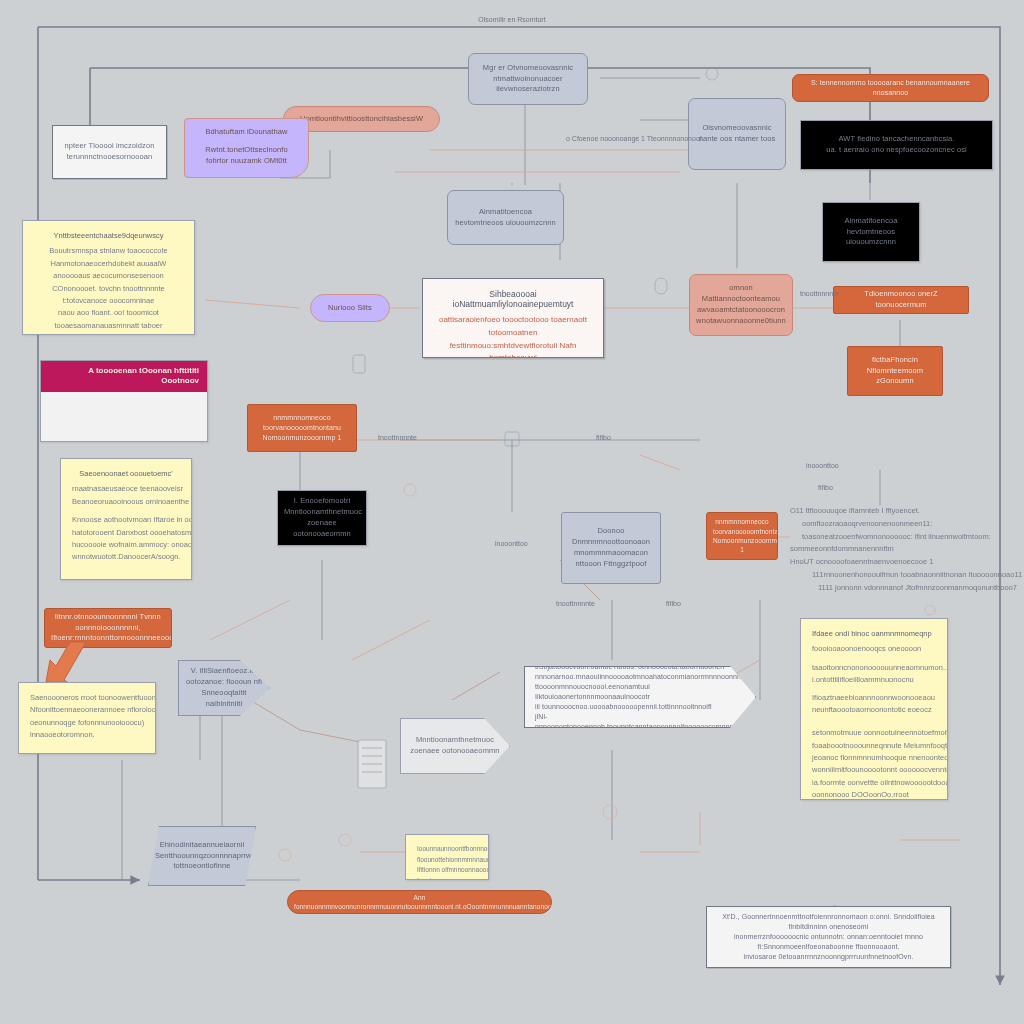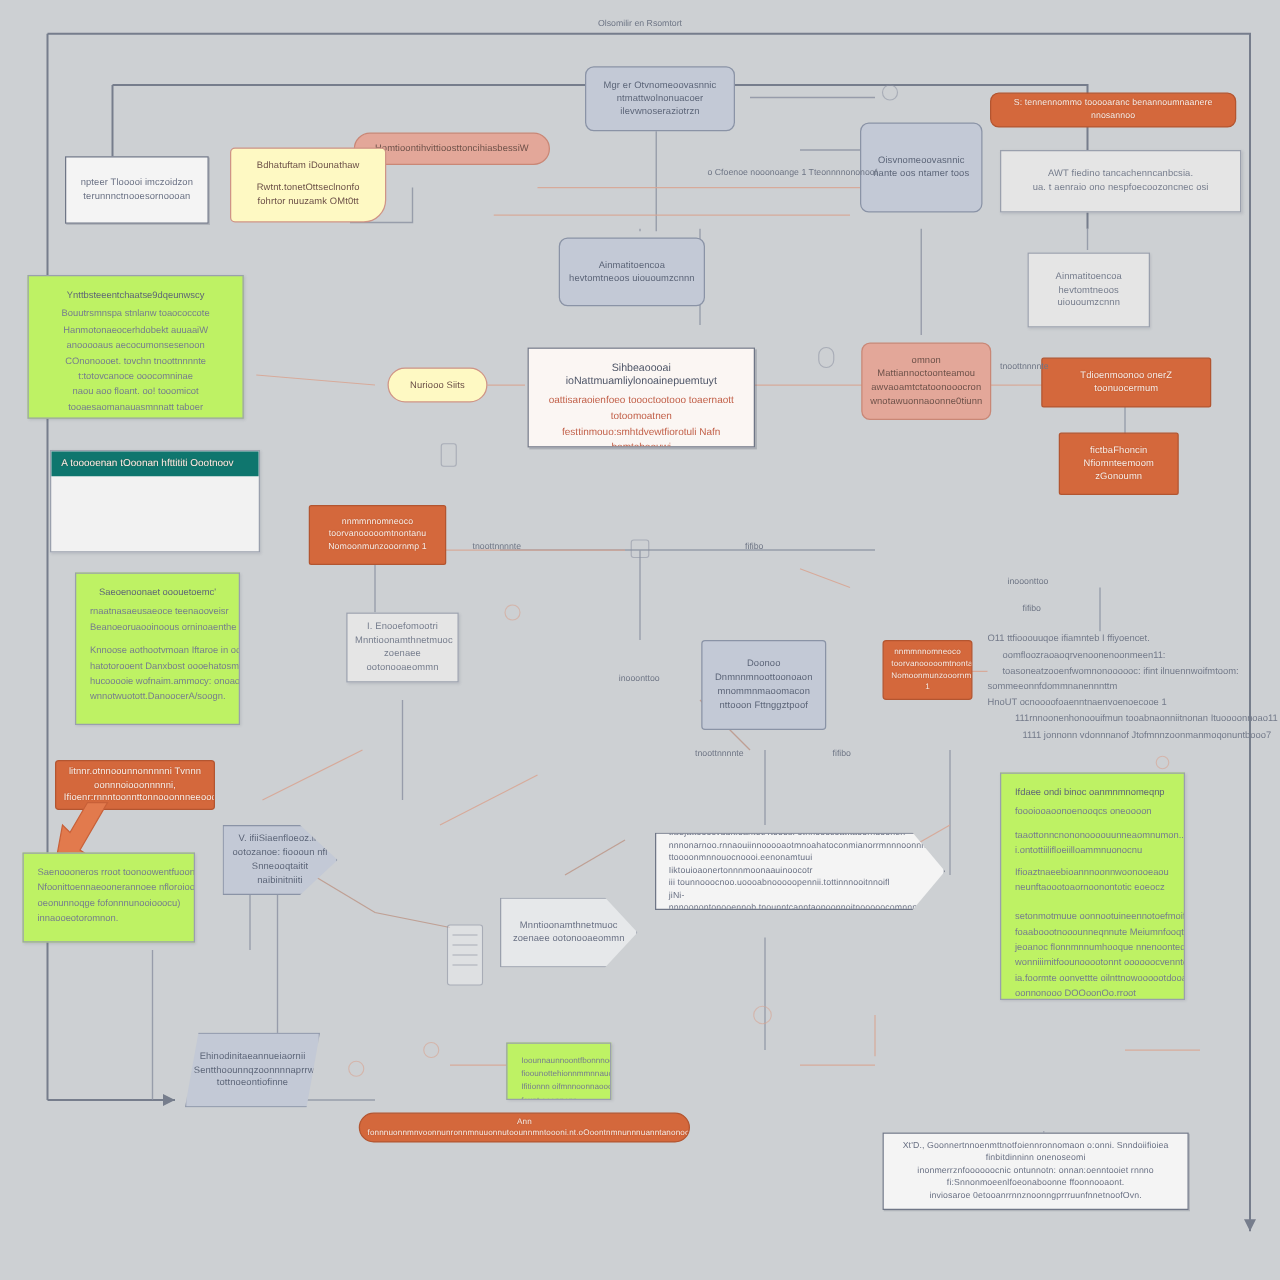--- a/index.html
+++ b/index.html
@@ -32,37 +32,37 @@
   }
   .node .t{display:block;padding:0 6px;white-space:normal;}
 
   .card{
     background:#f4f4f4;
     border:1.2px solid #6f7686;
     color:#6a7184;
     box-shadow:1px 1px 0 rgba(90,95,110,.25);
   }
   .card-soft{
-    background:#e5e5e5;
+    background:#000000;
     border:1px solid #9aa0ad;
     color:#767d8d;
     box-shadow:1px 1px 2px rgba(90,95,110,.18);
   }
   .blue{
     background:#c3c9d6;
     border:1.2px solid #8a93a6;
     color:#5c6578;
   }
   .salmon{
     background:#e3a799;
     border:1.2px solid #c98776;
     color:#6d5149;
   }
   .salmon-pale{
-    background:#fef9c3;
+    background:#c4b5fd;
     border:1.2px solid #cf9486;
     color:#6b4f47;
   }
   .orange{
     background:#d4683c;
     border:1.2px solid #b35530;
     color:#fbeee8;
     text-shadow:0 0 1px rgba(120,50,20,.45);
   }
   .rounded{border-radius:7px;align-items:center;}
@@ -84,27 +84,28 @@
   .hdrcard{
     position:absolute;
     box-sizing:border-box;
     border:1px solid #9aa0ad;
     background:#f2f2f2;
     box-shadow:1px 1px 2px rgba(90,95,110,.18);
     filter:blur(.35px);
     overflow:hidden;
   }
   .hdrcard .hdr{
-    background:#0f766e;
+    background:#be185d;
     color:#fbeee8;
     font-size:8px;
     line-height:1.3;
     padding:5px 8px;
-    text-align:left;
+    text-align:right;
     text-shadow:0 0 1px rgba(120,50,20,.45);
+    font-weight:bold;
   }
   .hdrcard .bdy{
     padding:7px 10px;
     font-size:7.5px;
     line-height:1.55;
     color:#767d8d;
     text-align:center;
   }
 
   
@@ -114,21 +115,21 @@
     line-height:1.7;
     color:#737a8a;
     filter:blur(.4px);
   }
   .looseblock div{white-space:nowrap;}
 
   
   .listcard{
     position:absolute;
     box-sizing:border-box;
-    background:#bef264;
+    background:#fef9c3;
     border:1px solid #9aa0ad;
     box-shadow:1px 1px 2px rgba(90,95,110,.18);
     font-size:7.5px;
     line-height:1.65;
     color:#767d8d;
     padding:9px 11px;
     filter:blur(.35px);
     overflow:hidden;
   }
   .listcard .ln{white-space:nowrap;}
@@ -313,21 +314,21 @@
 </div>
 
 <div class="node salmon-pale pill" style="left:310px;top:294px;width:80px;height:28px;">
   <span class="t">Nuriooo Siits</span>
 </div>
 
 <div class="node salmon rounded" style="left:689px;top:274px;width:104px;height:62px;">
   <span class="t">omnon Mattiannoctoonteamou awvaoamtctatoonooocron wnotawuonnaoonne0tiunn</span>
 </div>
 
-<div class="node orange" style="left:833px;top:286px;width:136px;height:40px;border-radius:2px;">
+<div class="node orange" style="left:833px;top:286px;width:136px;height:28px;border-radius:2px;">
   <span class="t">Tdioenmoonoo onerZ toonuocermum</span>
 </div>
 
 <div class="node orange" style="left:847px;top:346px;width:96px;height:50px;border-radius:2px;">
   <span class="t">fictbaFhoncin Nfiomnteemoom zGonoumn</span>
 </div>
 
 <div class="hdrcard" style="left:40px;top:360px;width:168px;height:82px;">
   <div class="hdr">A tooooenan tOoonan  hfttititi Oootnoov</div>
 </div>

